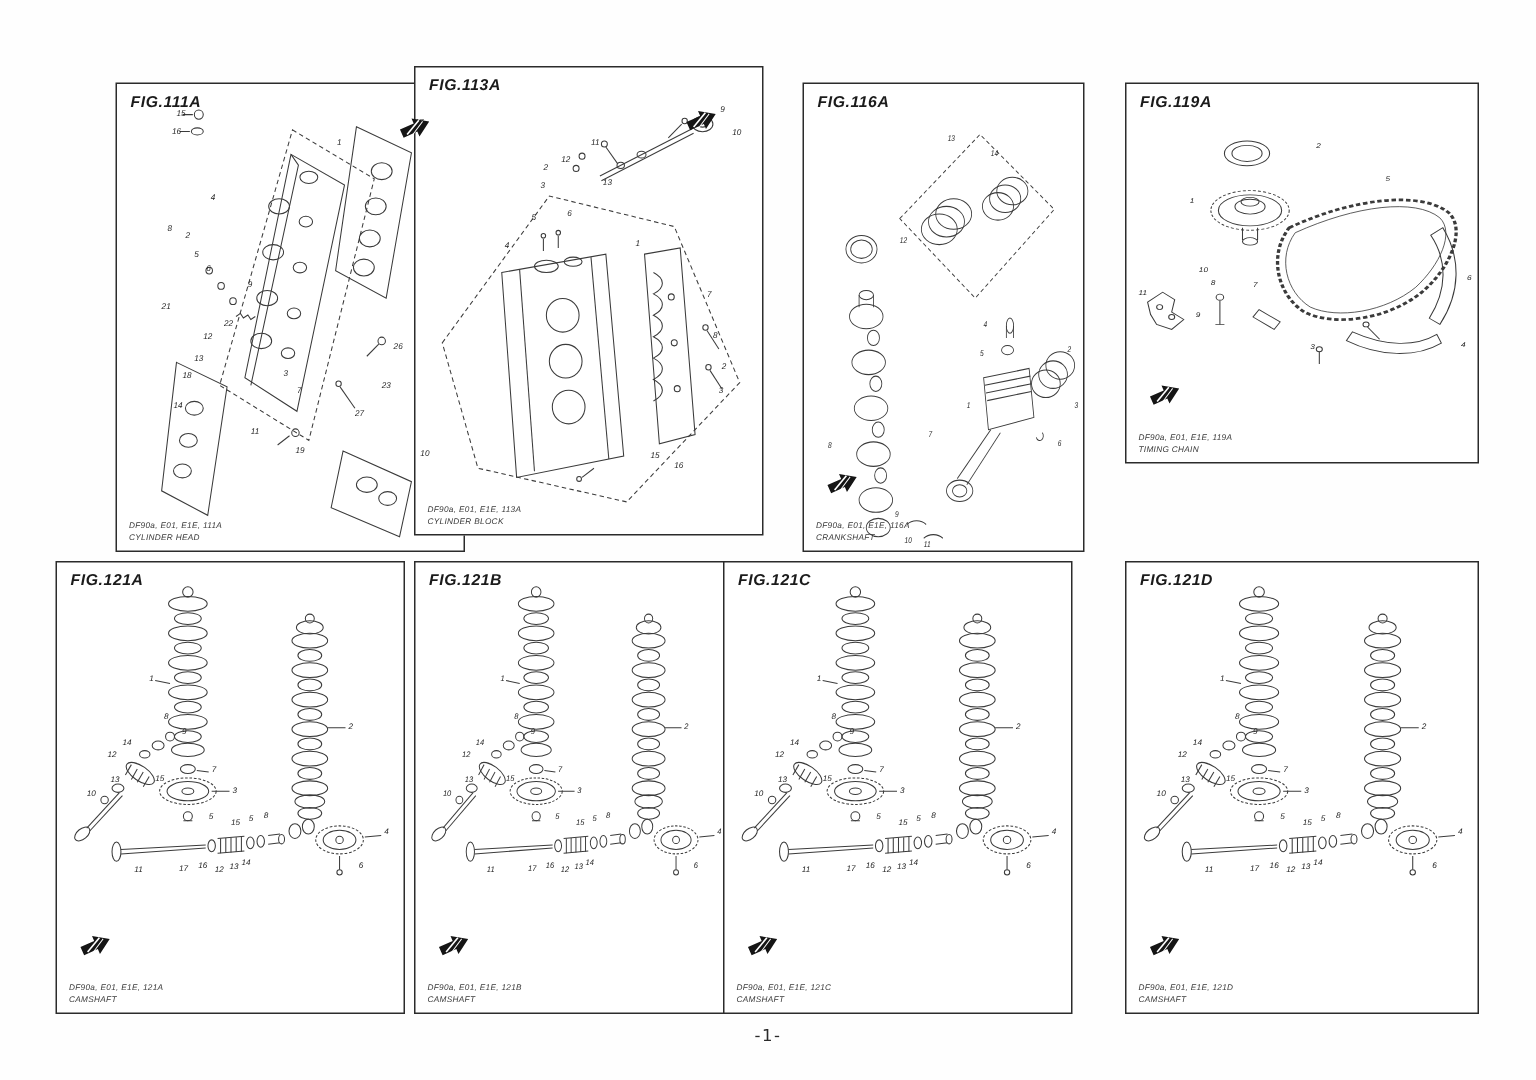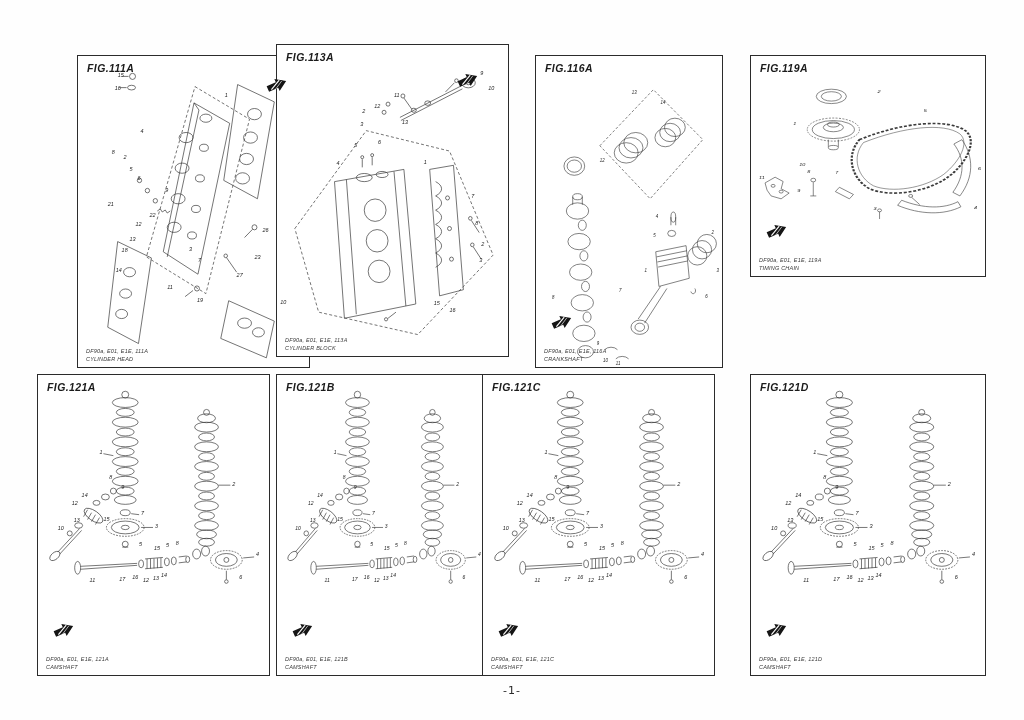--- a/index.html
+++ b/index.html
@@ -355,21 +355,21 @@
       </svg>
     <div class="fwd-arrow arrow-bl"><svg viewBox="0 0 24 18">
           <use href="#fwd-arrow-shape" xlink:href="#fwd-arrow-shape"></use>
         </svg></div>
     <div class="caption">
       <div>DF90a, E01, E1E, 116A</div>
       <div>CRANKSHAFT</div>
     </div>
   </div>
 
-  <div class="panel" style="left:750px;top:55px;width:236px;height:222px;">
+  <div class="panel" style="left:750px;top:55px;width:236px;height:254px;">
     <div class="fig-label">FIG.119A</div>
     <svg class="art" viewBox="0 0 233 305" preserveAspectRatio="none">
         <use href="#art-timing-chain" xlink:href="#art-timing-chain"></use>
         <text x="126" y="52" class="callout">2</text>
         <text x="42" y="96" class="callout">1</text>
         <text x="172" y="78" class="callout">5</text>
         <text x="226" y="158" class="callout">6</text>
         <text x="222" y="212" class="callout">4</text>
         <text x="48" y="152" class="callout">10</text>
         <text x="56" y="162" class="callout">8</text>

